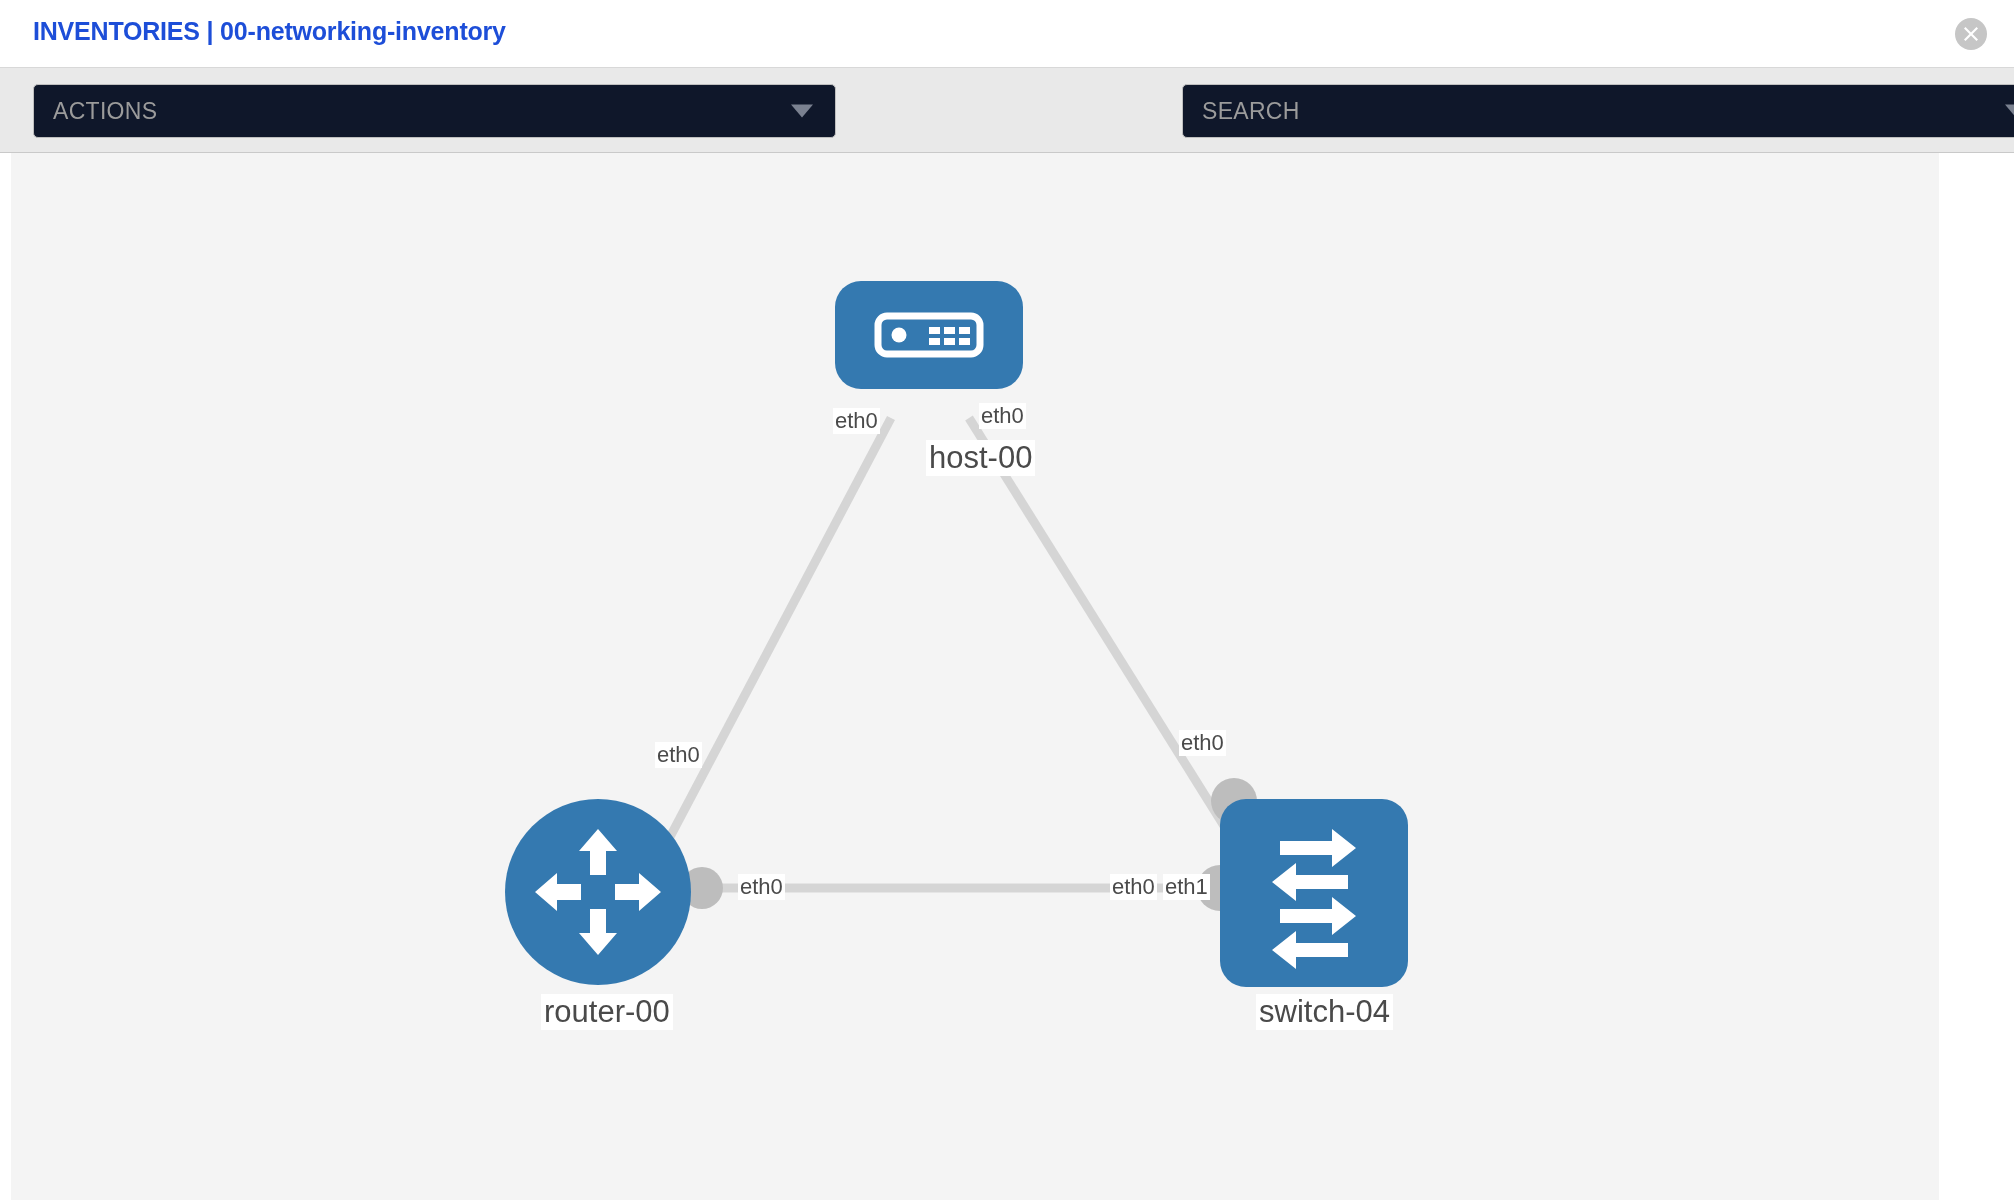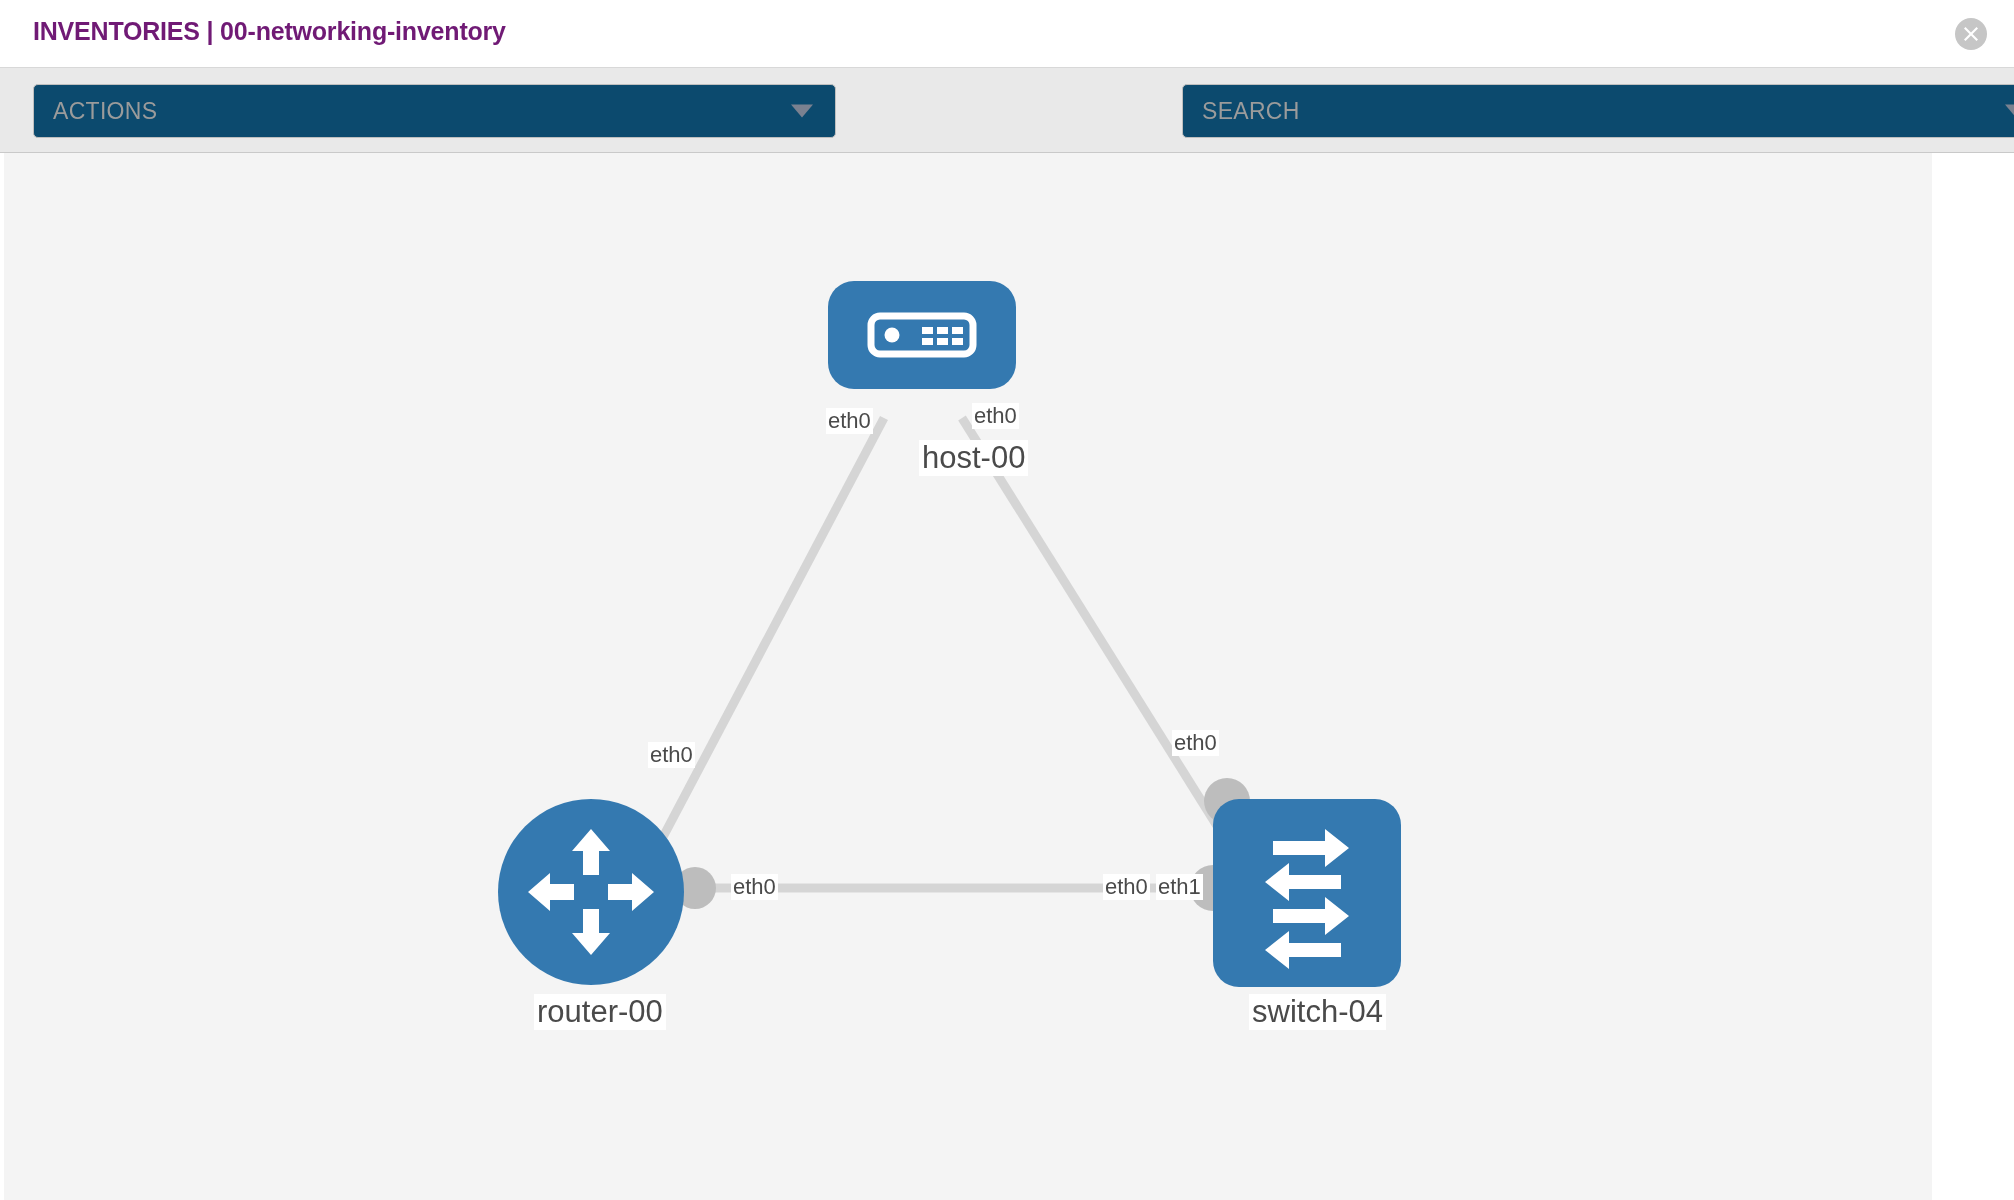--- a/index.html
+++ b/index.html
@@ -28,21 +28,21 @@
     background: #ffffff;
     border-bottom: 1px solid #d8d8d8;
     box-sizing: border-box;
   }
   .header-title {
     position: absolute;
     left: 33px;
     top: 17px;
     font-size: 25px;
     font-weight: bold;
-    color: #701a75;
+    color: #1d4ed8;
     letter-spacing: -0.2px;
     white-space: nowrap;
   }
   .close-btn {
     position: absolute;
     right: 27px;
     top: 18px;
     width: 32px;
     height: 32px;
     border-radius: 50%;
@@ -57,21 +57,21 @@
     left: 0; top: 68px;
     width: 2014px;
     height: 85px;
     background: #e9e9e9;
     border-bottom: 1px solid #c9c9c9;
     box-sizing: border-box;
   }
 
   .select-box {
     position: absolute;
-    background: #0c4a6e;
+    background: #0f172a;
     border: 1px solid #bfbfbf;
     border-radius: 5px;
     box-sizing: border-box;
     cursor: pointer;
   }
   .select-box .sel-text {
     position: absolute;
     left: 19px;
     top: 50%;
     transform: translateY(-50%);
@@ -112,21 +112,21 @@
     height: 44px;
     cursor: pointer;
     color: #7a8190;
   }
   #wrench-icon { left: 1043px; }
   #key-icon    { left: 1112px; }
 
   
   .canvas {
     position: absolute;
-    left: 4px; top: 153px;
+    left: 11px; top: 153px;
     width: 1928px;
     height: 1047px;
     background: #f4f4f4;
     overflow: hidden;
   }
   .canvas svg { position: absolute; left: 0; top: 0; }
 
   .edge-label {
     position: absolute;
     background: #ffffff;

